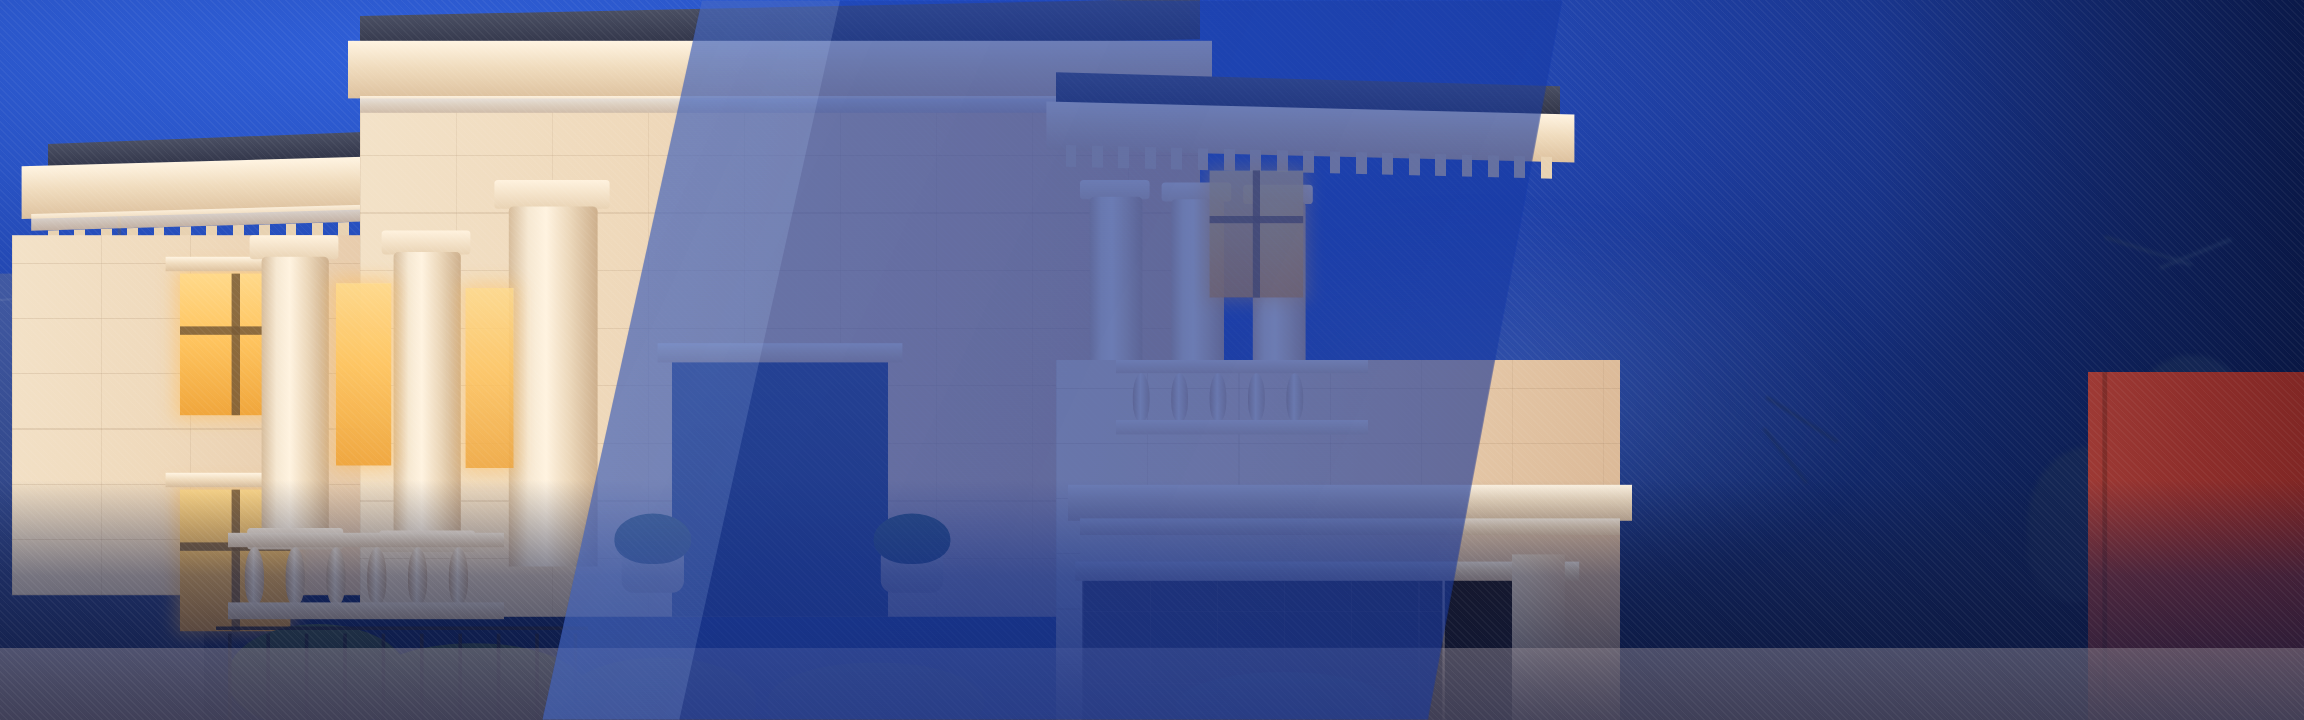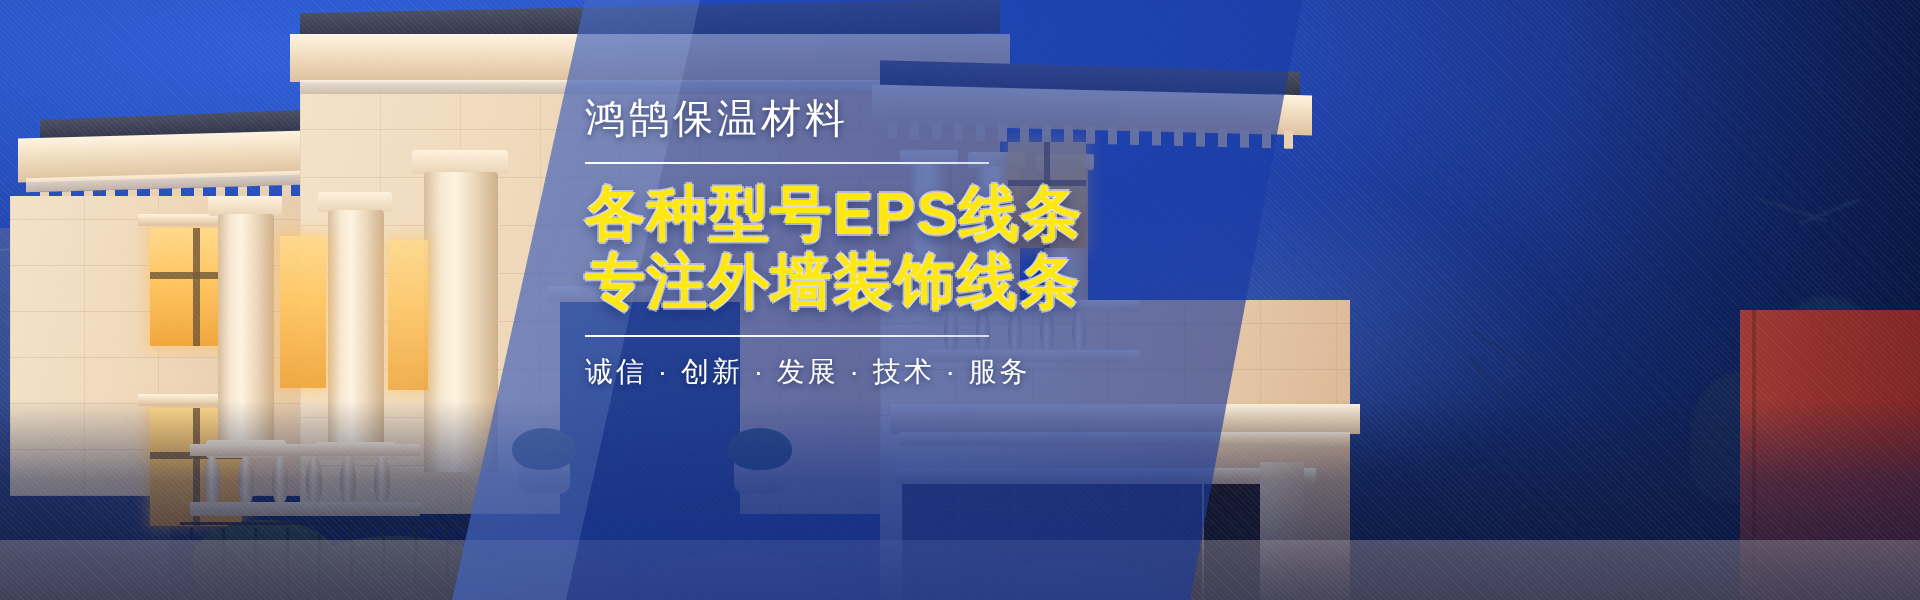--- a/index.html
+++ b/index.html
@@ -362,22 +362,14 @@
 
     <div class="horizon"></div>
     <div class="ground"></div>
   </div>
 
   <div class="hatch"></div>
 
   <div class="overlay-panel"></div>
   <div class="overlay-sheen"></div>
 
-  <div class="copy">
-    <div class="brand">鸿鹄保温材料</div>
-    <div class="divider"></div>
-    <div class="headline">各种型号EPS线条</div>
-    <div class="headline">专注外墙装饰线条</div>
-    <div class="divider bottom"></div>
-    <div class="tagline">诚信 · 创新 · 发展 · 技术 · 服务</div>
-  </div>
 
 </div>
 
 </body></html>

